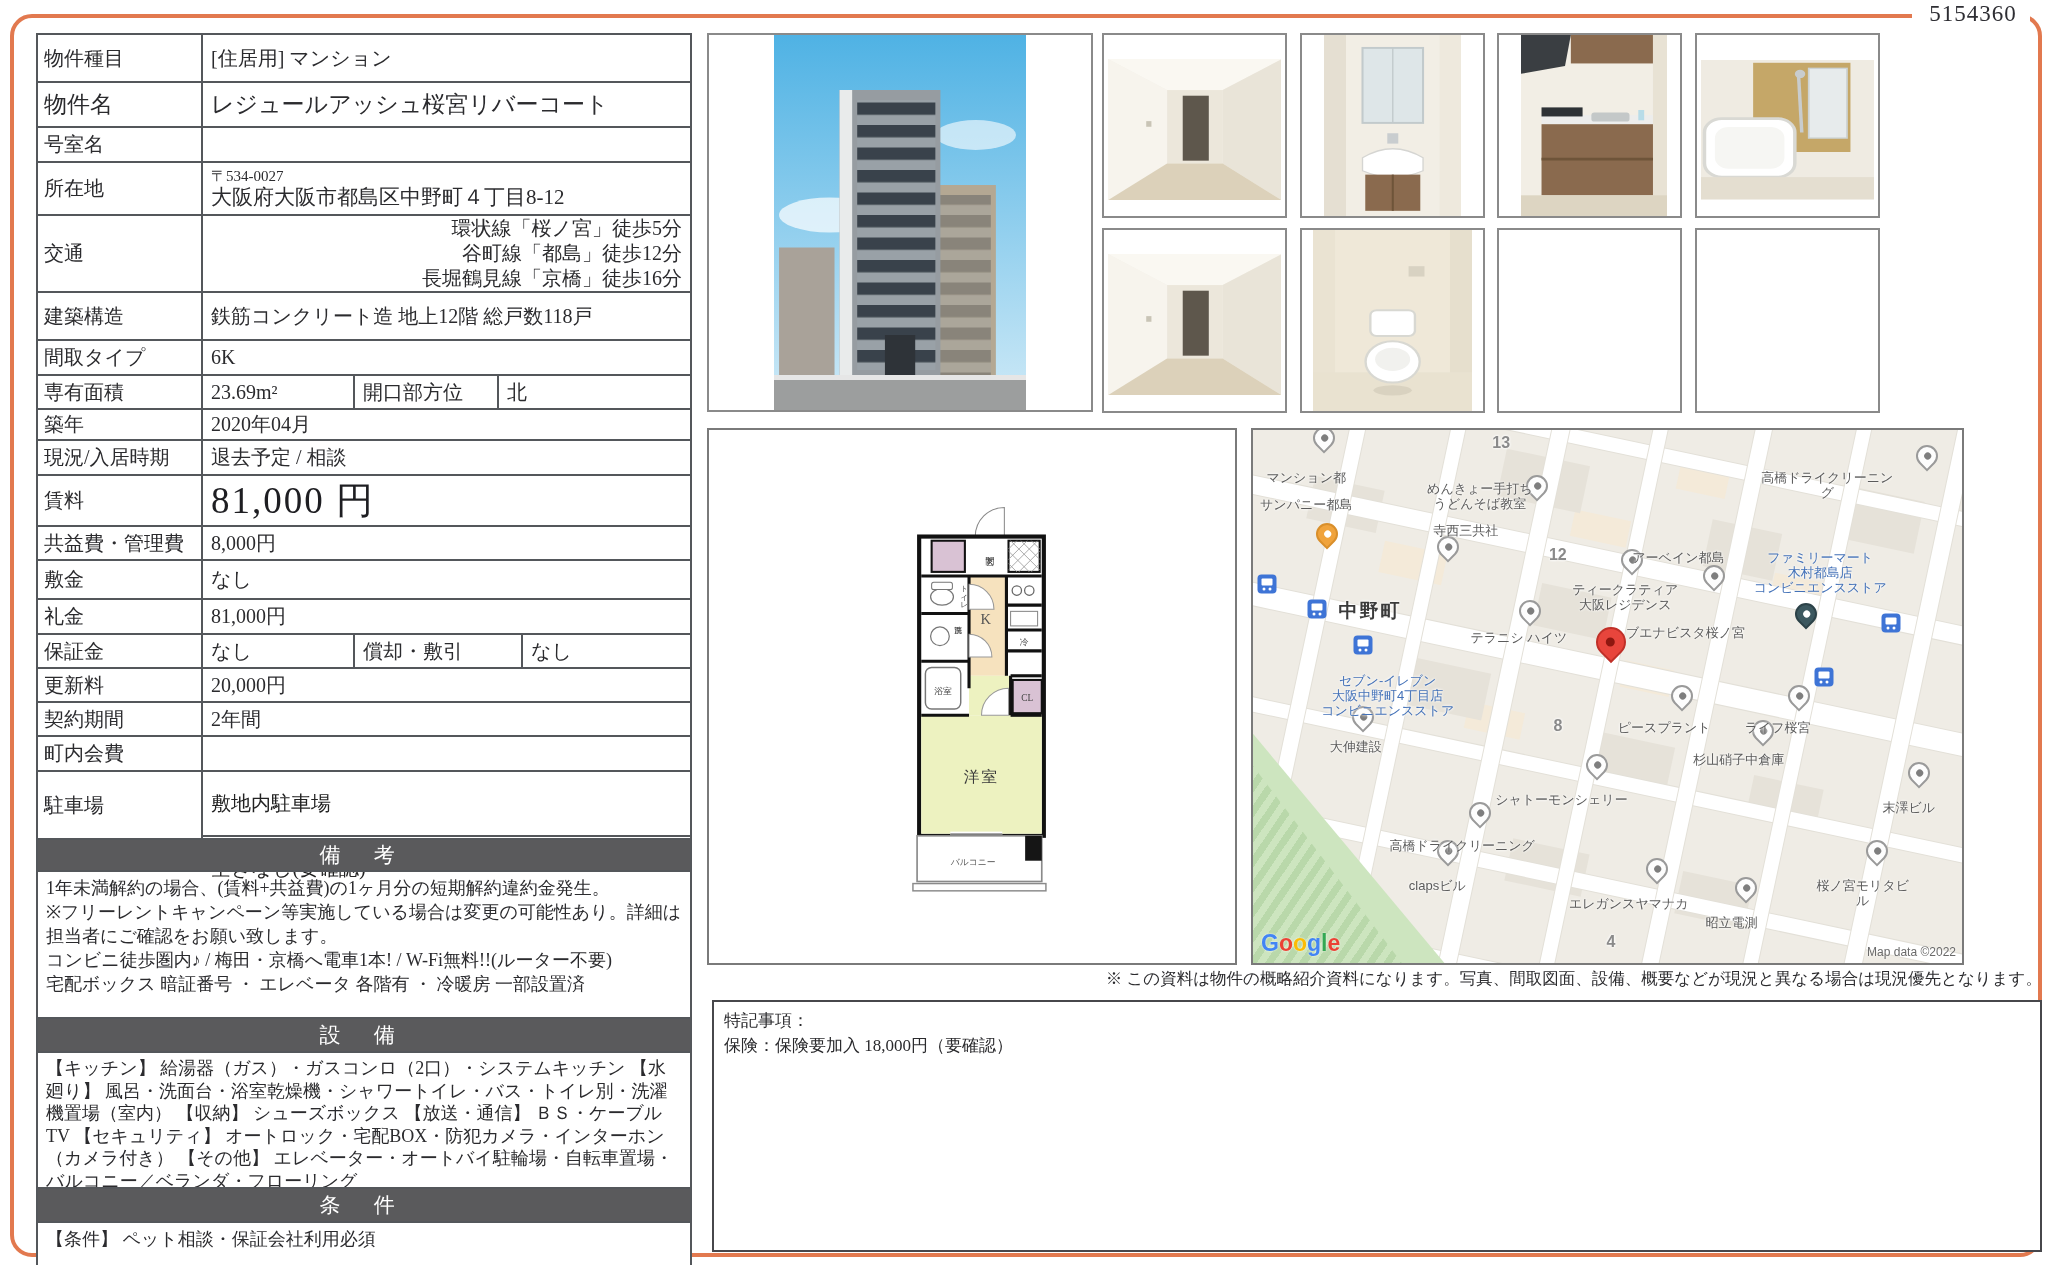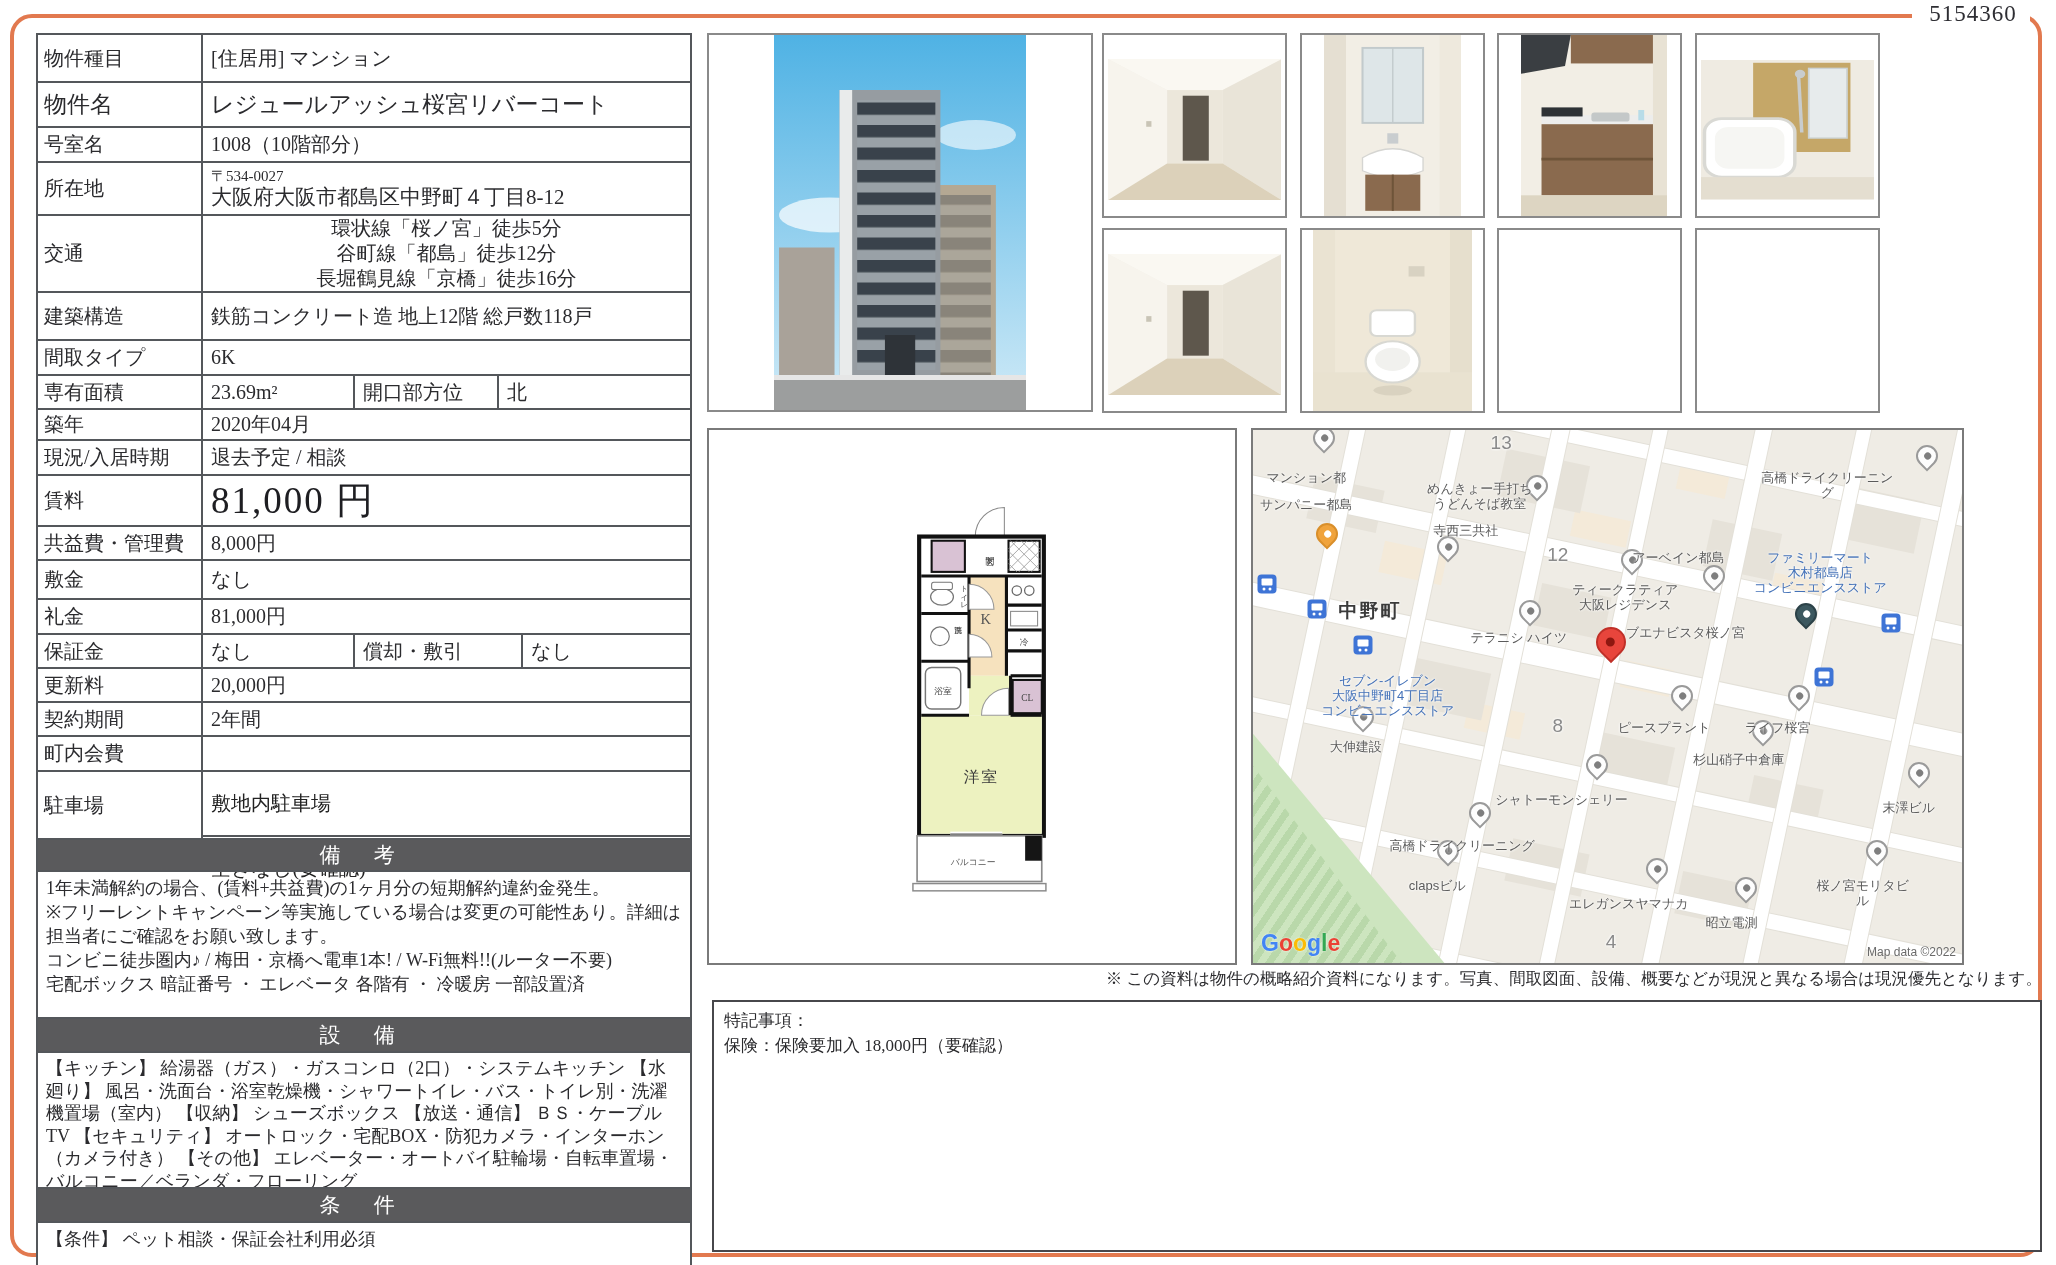--- a/index.html
+++ b/index.html
@@ -55,21 +55,21 @@
         clip-path:polygon(0 57%,27% 100%,0 100%);
         background:#cde5bf;}
   .park-trees{position:absolute;left:0;top:0;width:100%;height:100%;z-index:3;
         clip-path:polygon(0 63%,21% 100%,0 100%);
         background:repeating-linear-gradient(124deg,#b9d8aa 0 7px,#cde5bf 7px 14px);}
   .mlabel{position:absolute;z-index:6;font-family:"Liberation Sans","DejaVu Sans",sans-serif;
           font-size:13px;line-height:15px;color:#5b5b5b;white-space:pre-line;text-align:center;
           transform:translate(-50%,0);text-shadow:0 0 3px #fff,0 0 3px #fff;}
   .mlabel.blue{color:#4472b8;}
   .mlabel.station{font-size:19px;font-weight:bold;color:#3a3a3a;letter-spacing:2px;}
-  .mlabel.mnum{font-size:19px;color:#8a8a8a;}
+  .mlabel.mnum{font-size:16px;color:#8a8a8a;font-weight:bold;}
   .pin{position:absolute;z-index:5;width:22px;height:22px;border-radius:50% 50% 50% 0;
        transform:translate(-50%,-100%) rotate(-45deg);box-sizing:border-box;}
   .pin::after{content:"";position:absolute;left:6px;top:6px;width:7px;height:7px;border-radius:50%;}
   .pin-gray{background:#fdfdfd;border:2px solid #9a9a9a;}
   .pin-gray::after{background:#7e7e7e;}
   .pin-red{width:30px;height:30px;background:#e8453c;border:2px solid #c03028;z-index:7;}
   .pin-red::after{left:8px;top:8px;width:9px;height:9px;background:#8e1710;}
   .pin-orange{background:#f0a33c;border:2px solid #d98f2b;}
   .pin-orange::after{background:#fff;}
   .pin-dark{background:#3c585f;border:2px solid #2c4248;}
@@ -96,32 +96,31 @@
   <div class="trow" style="height:46px">
     <div class="lcell">物件種目</div>
     <div class="vcell">[住居用]  マンション</div>
   </div>
   <div class="trow" style="height:45px">
     <div class="lcell" style="font-size:23px">物件名</div>
     <div class="vcell" style="font-size:23px">レジュールアッシュ桜宮リバーコート</div>
   </div>
   <div class="trow" style="height:35px">
     <div class="lcell">号室名</div>
-    <div class="vcell">1008（10階部分）</div>
   </div>
   <div class="trow" style="height:53px">
     <div class="lcell">所在地</div>
     <div class="vcell addr-wrap" style="align-items:flex-start">
       <span class="postal">〒534-0027</span>
       <span class="addr">大阪府大阪市都島区中野町４丁目8-12</span>
     </div>
   </div>
   <div class="trow" style="height:77px">
     <div class="lcell">交通</div>
-    <div class="vcell multi" style="align-items:center">
+    <div class="vcell multi" style="align-items:flex-end">
       <span>環状線「桜ノ宮」徒歩5分</span>
       <span>谷町線「都島」徒歩12分</span>
       <span>長堀鶴見線「京橋」徒歩16分</span>
     </div>
   </div>
   <div class="trow" style="height:48px">
     <div class="lcell">建築構造</div>
     <div class="vcell">鉄筋コンクリート造 地上12階 総戸数118戸</div>
   </div>
   <div class="trow" style="height:35px">

